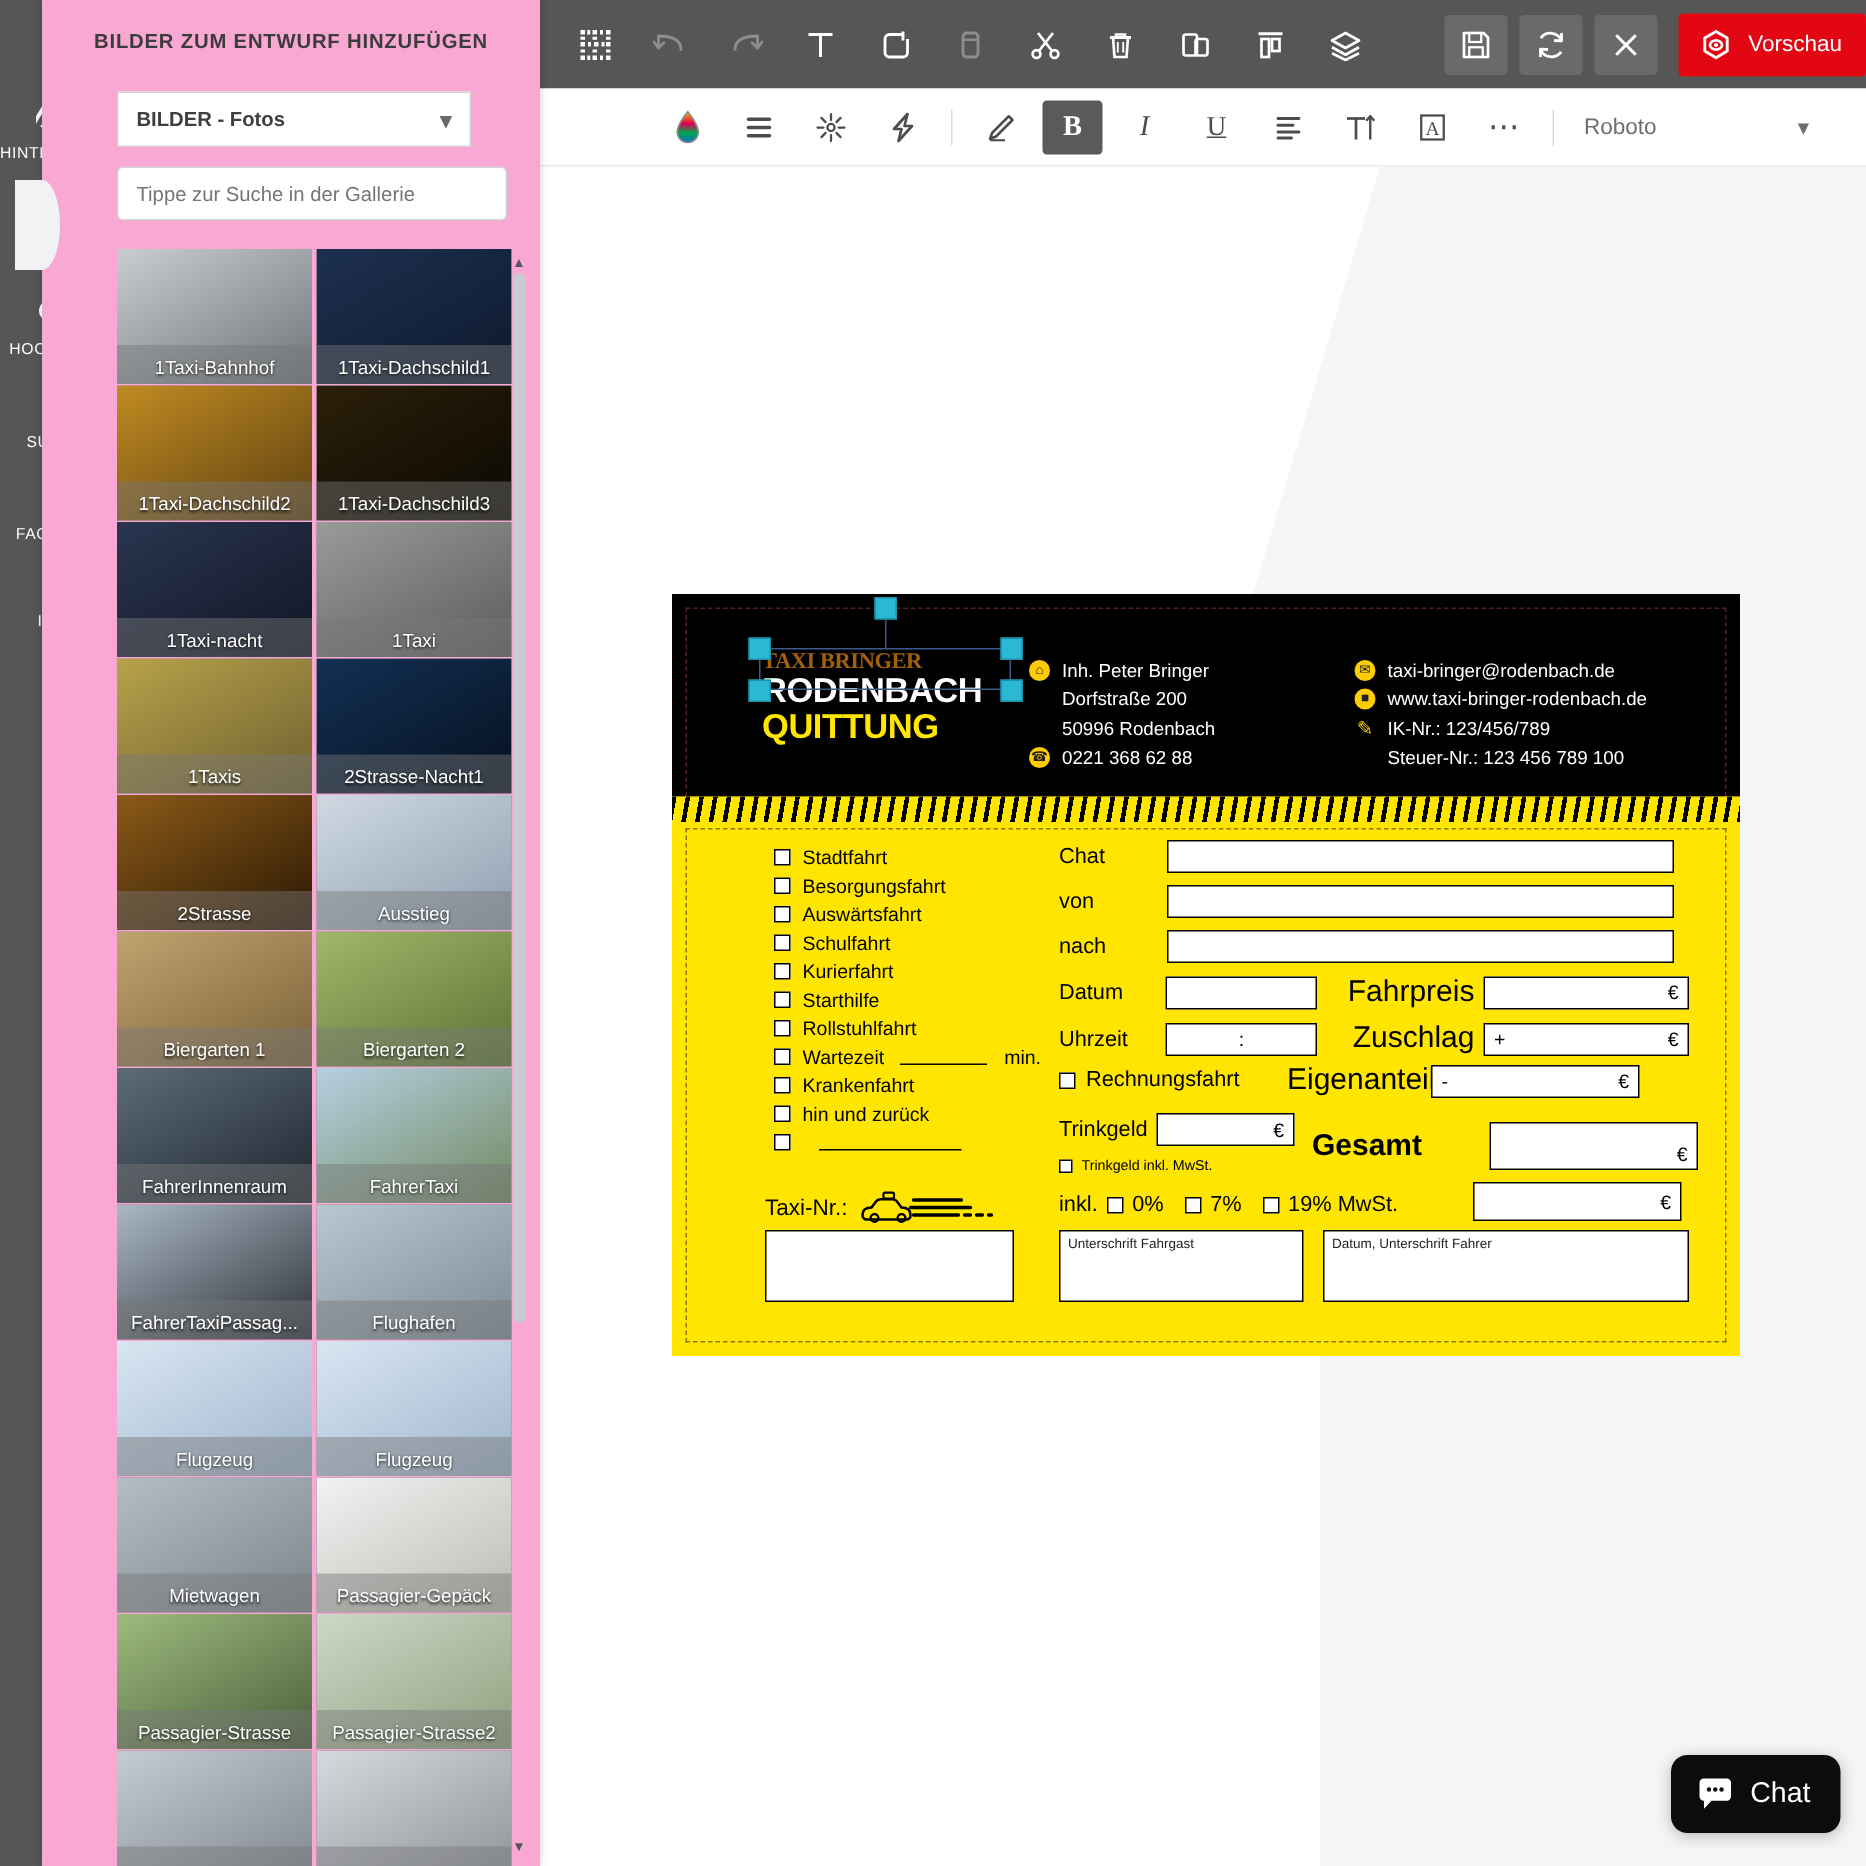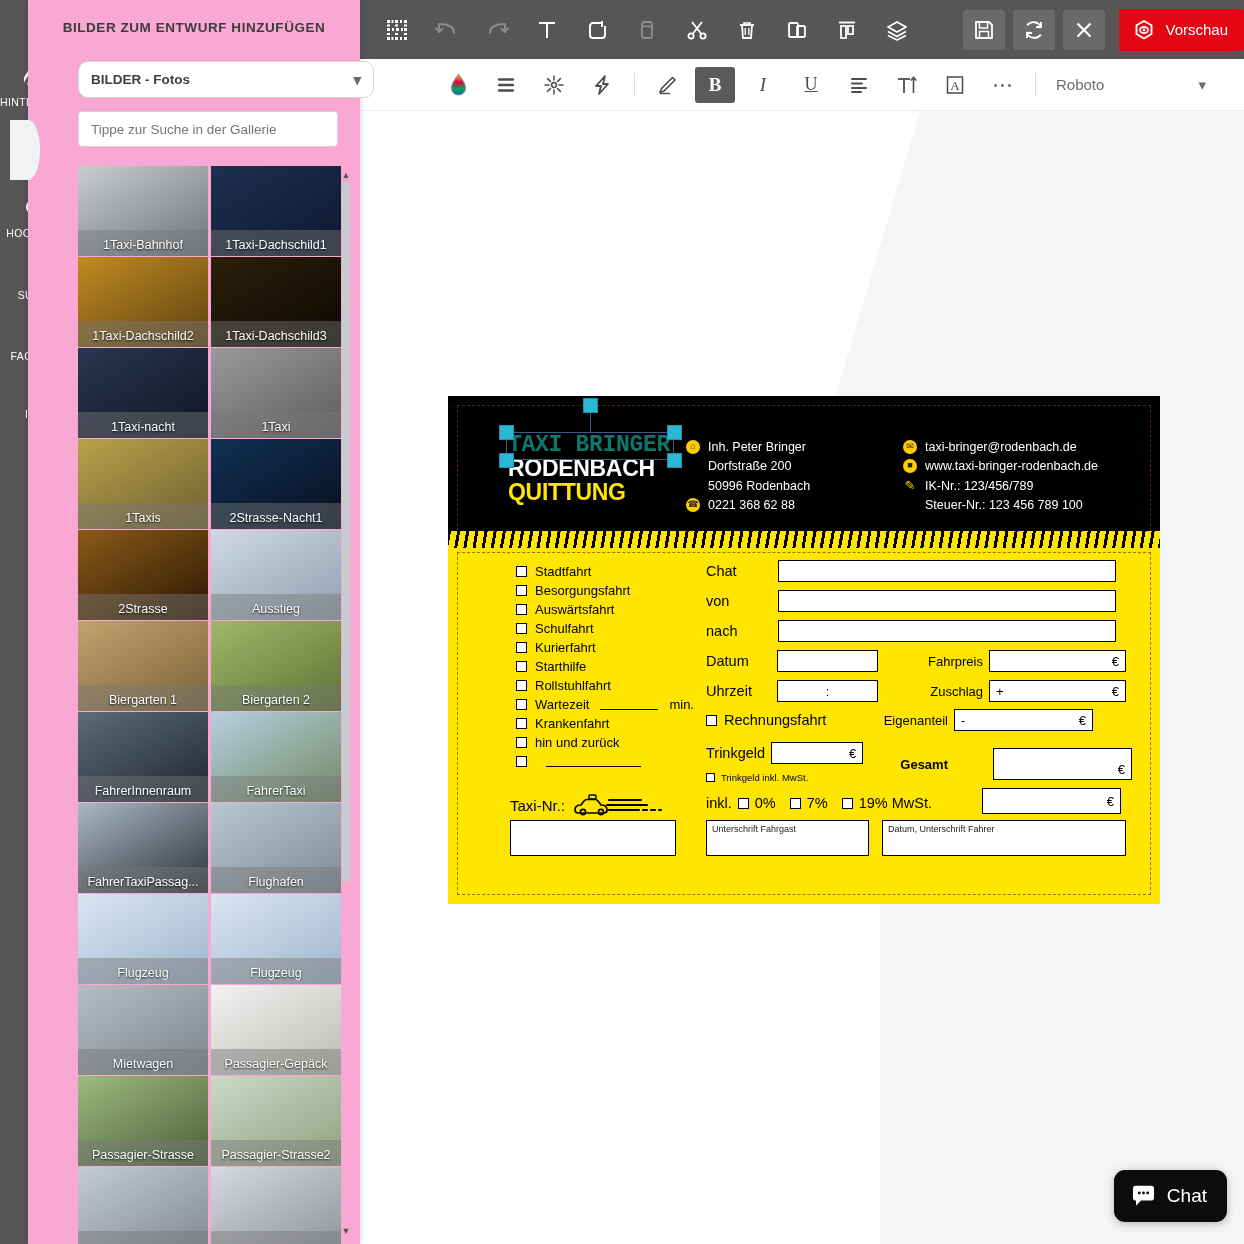--- a/index.html
+++ b/index.html
@@ -36,22 +36,22 @@
   #panel-bump {
     position:absolute; left:-18px; top:120px; width:30px; height:60px;
     background:#f1f2f3; border-radius:0 40% 40% 0 / 0 50% 50% 0;
     z-index:6;
   }
   #panel-title {
     position:absolute; left:0; top:20px; width:332px; text-align:center;
     font-size:13.5px; font-weight:700; color:#3c3c3c; letter-spacing:.55px;
   }
   .pnl-select {
-    position:absolute; left:50px; top:61px; width:296px; height:37px;
-    background:#fff; border:1px solid #d2d4d6; border-radius:10px;
+    position:absolute; left:50px; top:61px; width:236px; height:37px;
+    background:#fff; border:1px solid #d2d4d6; border-radius:0;
     display:flex; align-items:center; padding:0 12px;
     font-size:13.5px; font-weight:700; color:#3f3f3f; cursor:pointer;
   }
   .pnl-select .chev { margin-left:auto; color:#6a6a6a; font-size:15px; }
   .pnl-search {
     position:absolute; left:50px; top:111px; width:260px; height:36px;
     background:#fff; border:1px solid #d2d4d6; border-radius:4px;
     font-size:13.5px; color:#8a8a8a; padding:0 12px;
     font-family:"Liberation Sans", sans-serif;
   }
@@ -144,21 +144,21 @@
   #doc {
     position:absolute; left:88px; top:285px; width:712px; height:508px;
     background:#000;
   }
   #doc-head { position:relative; height:135px; background:#000; }
   #doc-head-dash {
     position:absolute; left:9px; top:9px; right:9px; bottom:0;
     border:1px dashed #5a1f1f; border-bottom:none;
   }
   #logo-block { position:absolute; left:60px; top:38px; line-height:1.02; }
-  .logo1 { font-size:23px; font-weight:800; color:#0f766e; letter-spacing:-.3px; font-family:Liberation Mono, monospace; }
+  .logo1 { font-size:15px; font-weight:800; color:#a16207; letter-spacing:-.3px; font-family:Liberation Serif, serif; }
   .logo2 { font-size:23px; font-weight:800; color:#fff;  letter-spacing:-.3px; }
   .logo3 { font-size:23px; font-weight:800; color:#ffe500; letter-spacing:-.3px; }
   .contact-col { position:absolute; top:42px; color:#fff; font-size:12.5px; line-height:1.55; }
   #cc1 { left:238px; }
   #cc2 { left:455px; }
   .cline { display:flex; align-items:flex-start; gap:8px; white-space:nowrap; }
   .cico {
     width:14px; height:14px; border-radius:50%; background:#ffcc00;
     display:inline-flex; align-items:center; justify-content:center;
     flex:0 0 14px; margin-top:2px; color:#222; font-size:9px;
@@ -199,35 +199,35 @@
   .flbl { width:72px; font-size:14.5px; color:#000; }
   .fbox {
     background:#fff; border:1px solid #000; height:22px;
     display:flex; align-items:center; padding:0 6px;
     font-size:13px; color:#000;
   }
   .fbox .eur { margin-left:auto; font-size:13px; }
   .w-wide { width:338px; }
   .w-mid  { width:103px; }
   .w-rt   { width:139px; }
-  .lbl-rt { width:96px; text-align:right; padding-right:6px; font-size:13px; }
+  .lbl-rt { width:96px; text-align:right; padding-right:6px; font-size:20px; }
   .lbl-rt.b { font-weight:700; }
 
   #rech { position:absolute; left:258px; top:164px; display:flex; align-items:center; gap:7px; font-size:14.5px; }
   #trink { position:absolute; left:258px; top:194px; display:flex; align-items:center; gap:6px; font-size:14.5px; }
   #trink-inkl { position:absolute; left:258px; top:224px; display:flex; align-items:center; gap:6px; font-size:9.5px; }
 
   #gesamt-row { position:absolute; left:410px; top:200px; display:flex; align-items:center;gap:39px; }
   #last-row   { position:absolute; left:534px; top:240px; }
 
   #taxinr { position:absolute; left:62px; top:244px; display:flex; align-items:center; gap:4px; font-size:15px; }
   #vat { position:absolute; left:258px; top:247px; display:flex; align-items:center; gap:6px; font-size:14.5px; }
 
   .sigbox {
-    position:absolute; background:#fff; border:1px solid #000; height:36px;
+    position:absolute; background:#fff; border:1px solid #000; height:48px;
     font-size:9px; color:#222; padding:3px 5px;
   }
 
   
   .selbox {
     position:absolute; border:1px solid #3a5a8c; pointer-events:none;
   }
   .handle {
     position:absolute; width:15px; height:15px; background:#2bb8d4;
     border:1px solid #1a93ab;

